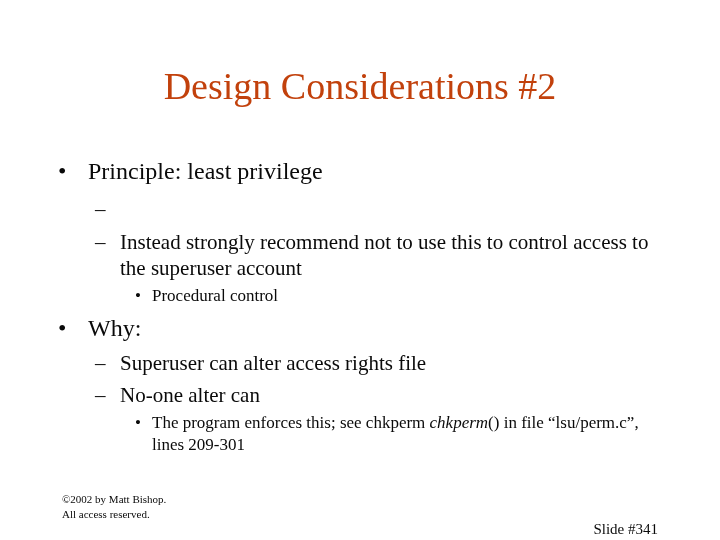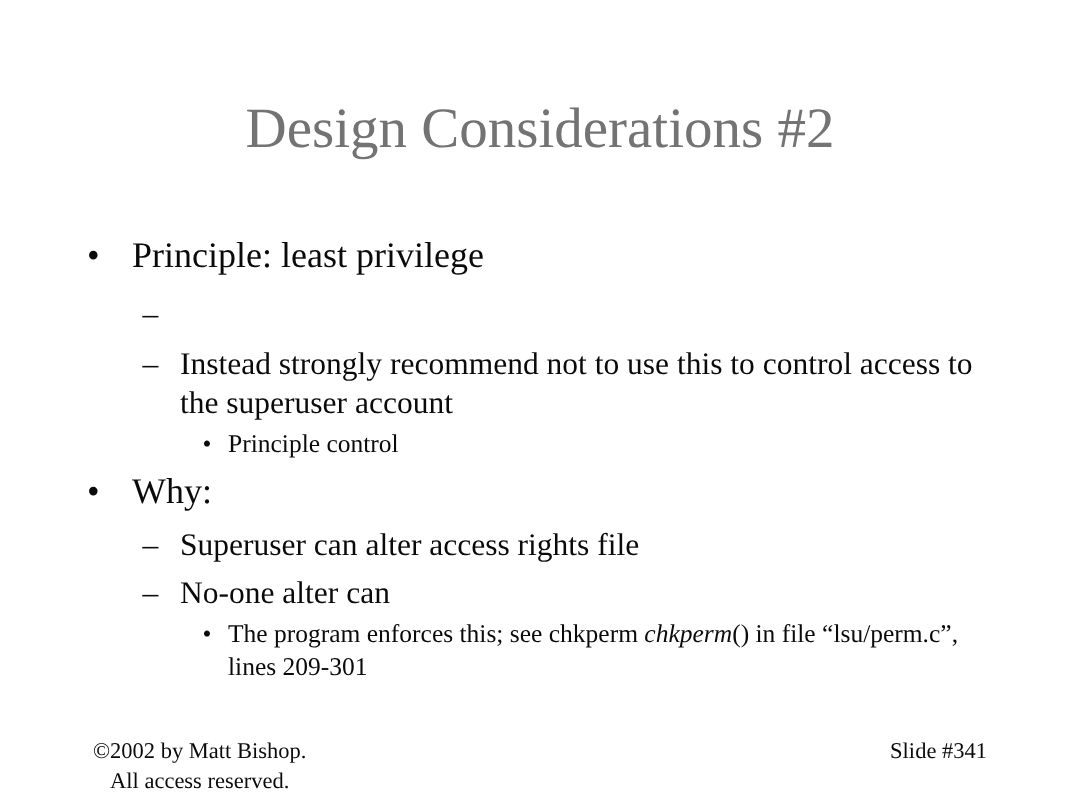--- a/index.html
+++ b/index.html
@@ -19,21 +19,21 @@
     background: #ffffff;
   }
   .title {
     position: absolute;
     top: 64px;
     left: 0;
     right: 0;
     text-align: center;
     font-size: 38px;
     line-height: 1.2;
-    color: #737373;
+    color: #c2410c;
   }
   .content {
     position: absolute;
     top: 150px;
     left: 0;
     width: 656px;
   }
   .content ul {
     list-style: none;
     margin: 0;
@@ -75,27 +75,27 @@
   .mt-b5 { margin-top: 6px; }
   .mt-b6 { margin-top: 7px; }
   .mt-b7 { margin-top: 6px; }
   .mt-b8 { margin-top: 4px; }
   .mt-b1 { margin-top: 6px; }
 
   .footer-left {
     position: absolute;
     top: 492px;
     left: 62px;
-    font-size: 15px;
+    font-size: 11px;
     line-height: 1.32;
-    text-align: center;
+    text-align: left;
   }
   .footer-right {
     position: absolute;
-    top: 492px;
+    top: 520px;
     right: 62px;
     font-size: 15px;
     line-height: 1.32;
     text-align: right;
   }
   i { }
 </style>
 </head>
 <body>
 
@@ -115,21 +115,21 @@
         <span class="marker">–</span>
       </li>
 
       <li class="l2 mt-b3">
         <span class="marker">–</span>
         <span class="text">Instead strongly recommend not to use this to control access to the superuser account</span>
       </li>
 
       <li class="l3 mt-b4">
         <span class="marker">•</span>
-        <span class="text">Principle control</span>
+        <span class="text">Procedural control</span>
       </li>
 
       <li class="l1 mt-b5">
         <span class="marker">•</span>
         <span class="text">Why:</span>
       </li>
 
       <li class="l2 mt-b6">
         <span class="marker">–</span>
         <span class="text">Superuser can alter access rights file</span>

